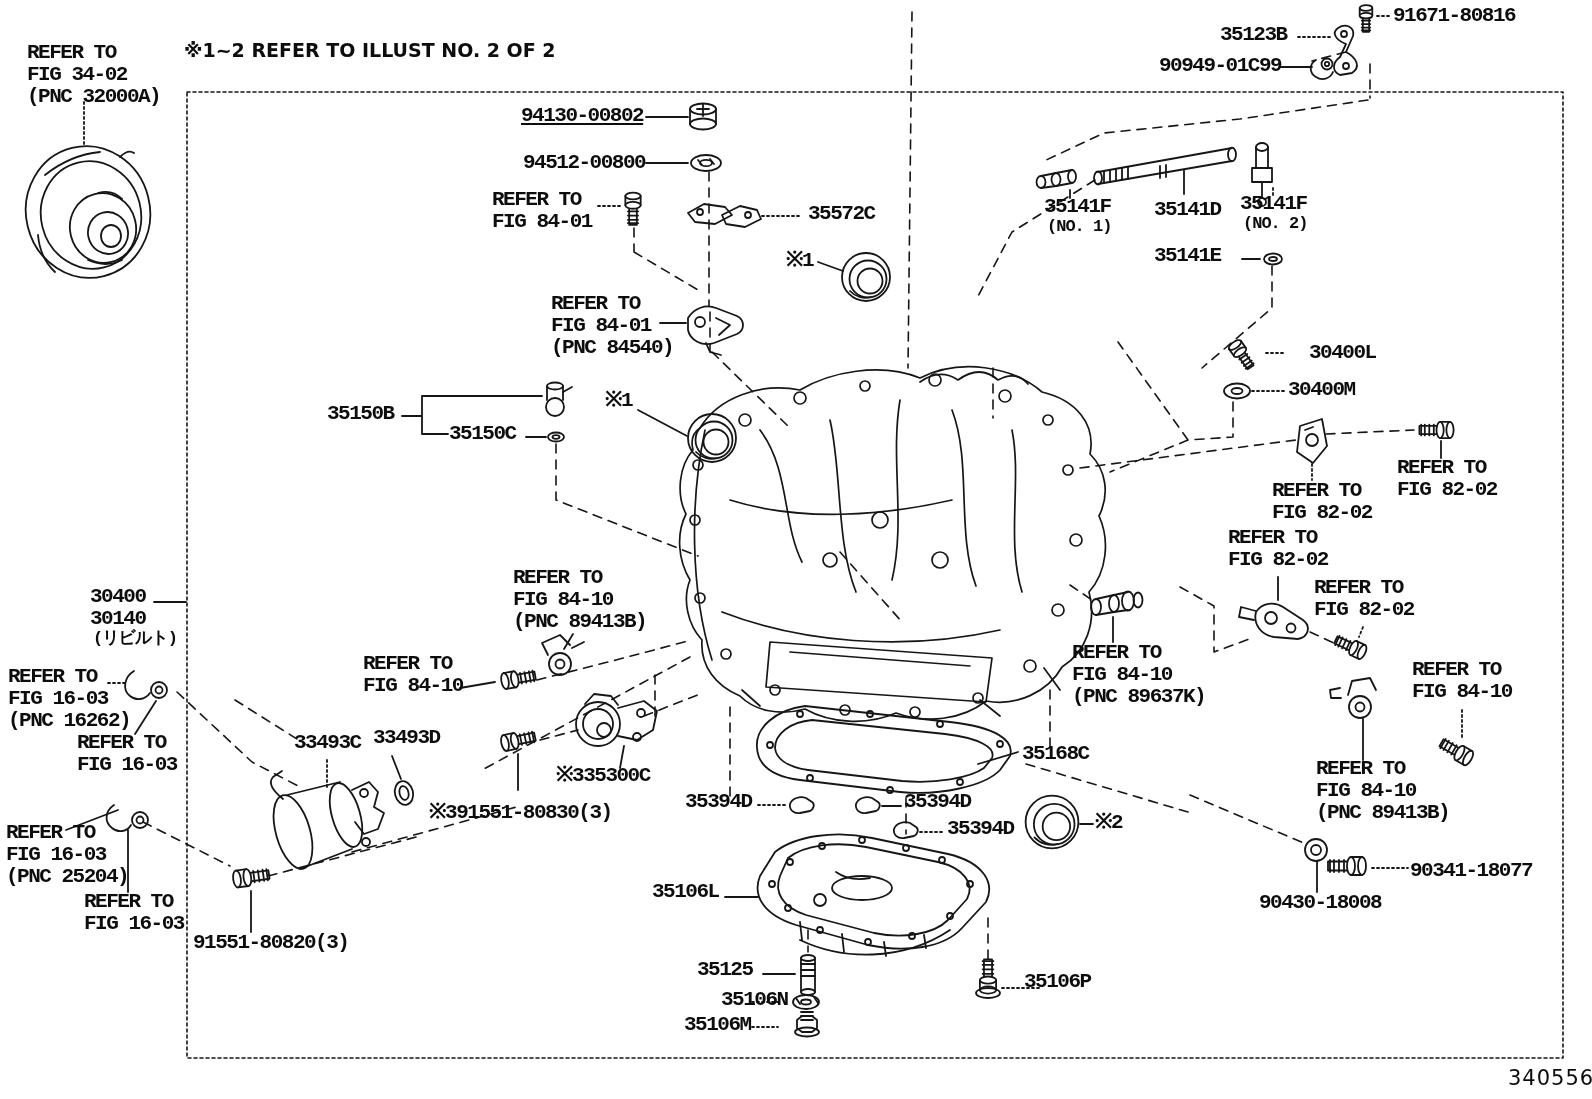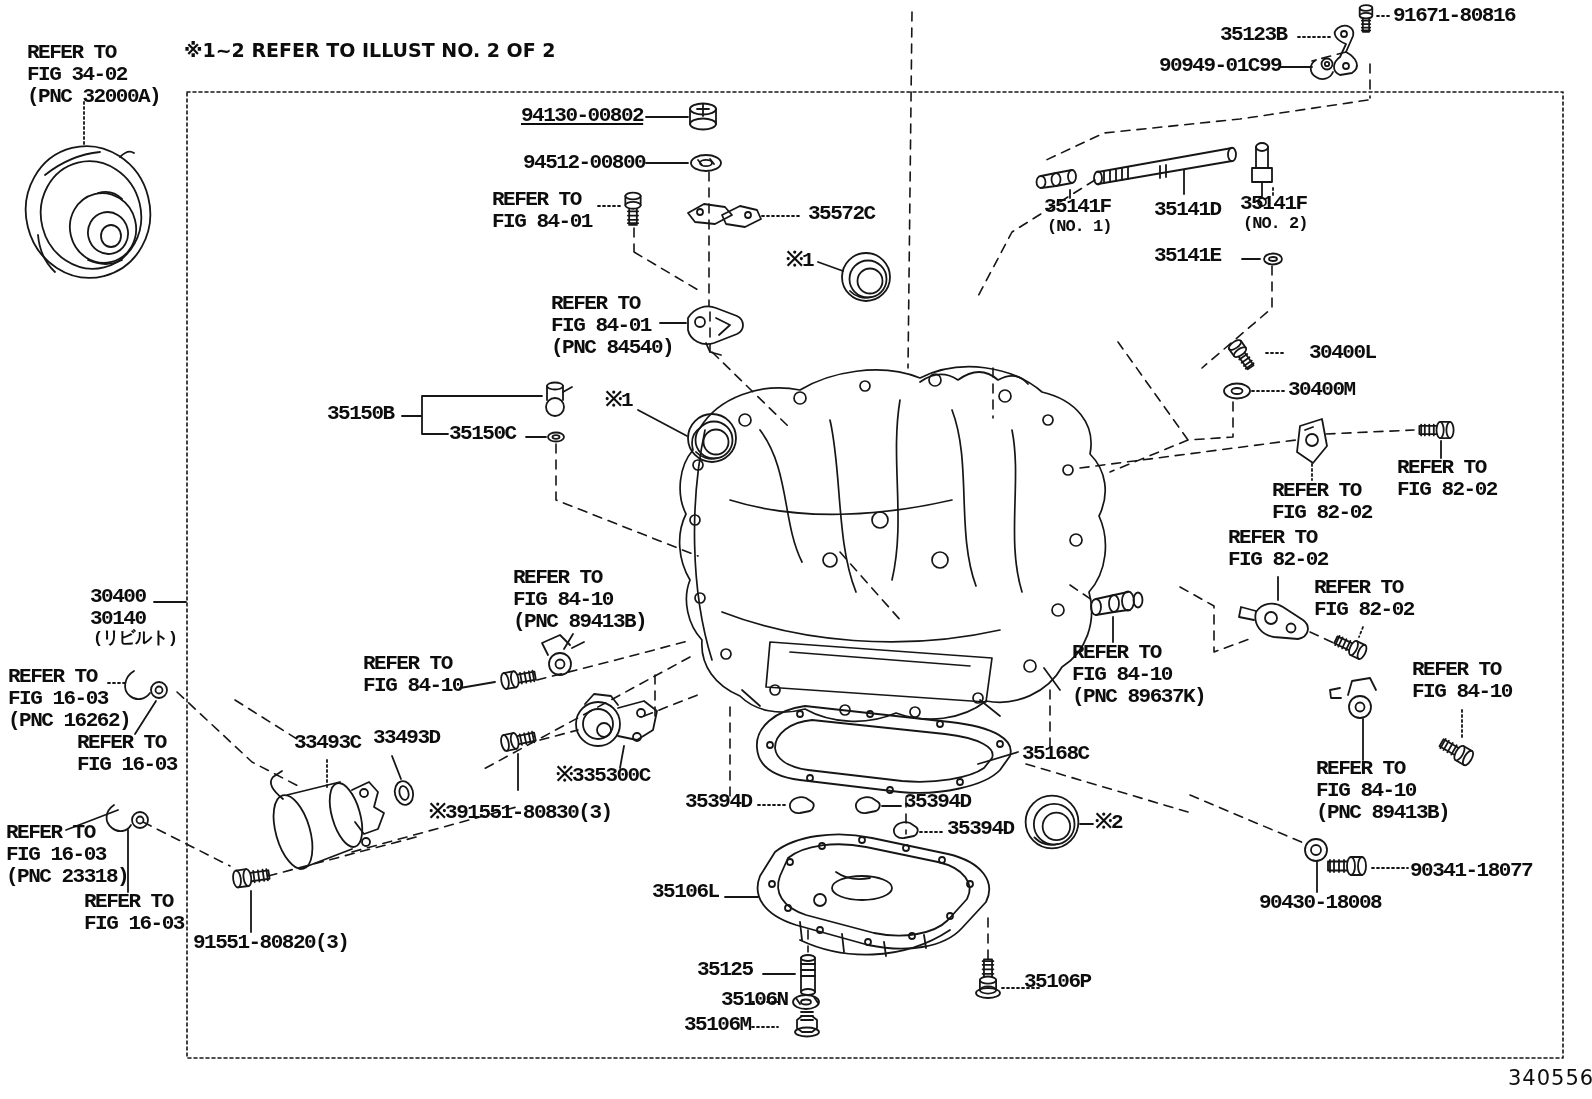--- a/index.html
+++ b/index.html
@@ -553,21 +553,21 @@
       </div>
       <div class="callout" style="left: 556px; top: 765px;">
         <div>※335300C</div>
       </div>
       <div class="callout" style="left: 429px; top: 789px; margin-top: 13px;">
         <div>※391551-80830(3)</div>
       </div>
       <div class="callout" style="left: 6px; top: 822px;">
         <div>REFER TO</div>
         <div>FIG 16-03</div>
-        <div>(PNC 23318)</div>
+        <div>(PNC 25204)</div>
       </div>
       <div class="callout" style="left: 84px; top: 891px;">
         <div>REFER TO</div>
         <div>FIG 16-03</div>
       </div>
       <div class="callout" style="left: 193px; top: 932px;">
         <div>91551-80820(3)</div>
       </div>
       <div class="callout" style="left: 685px; top: 791px;">
         <div>35394D</div>

